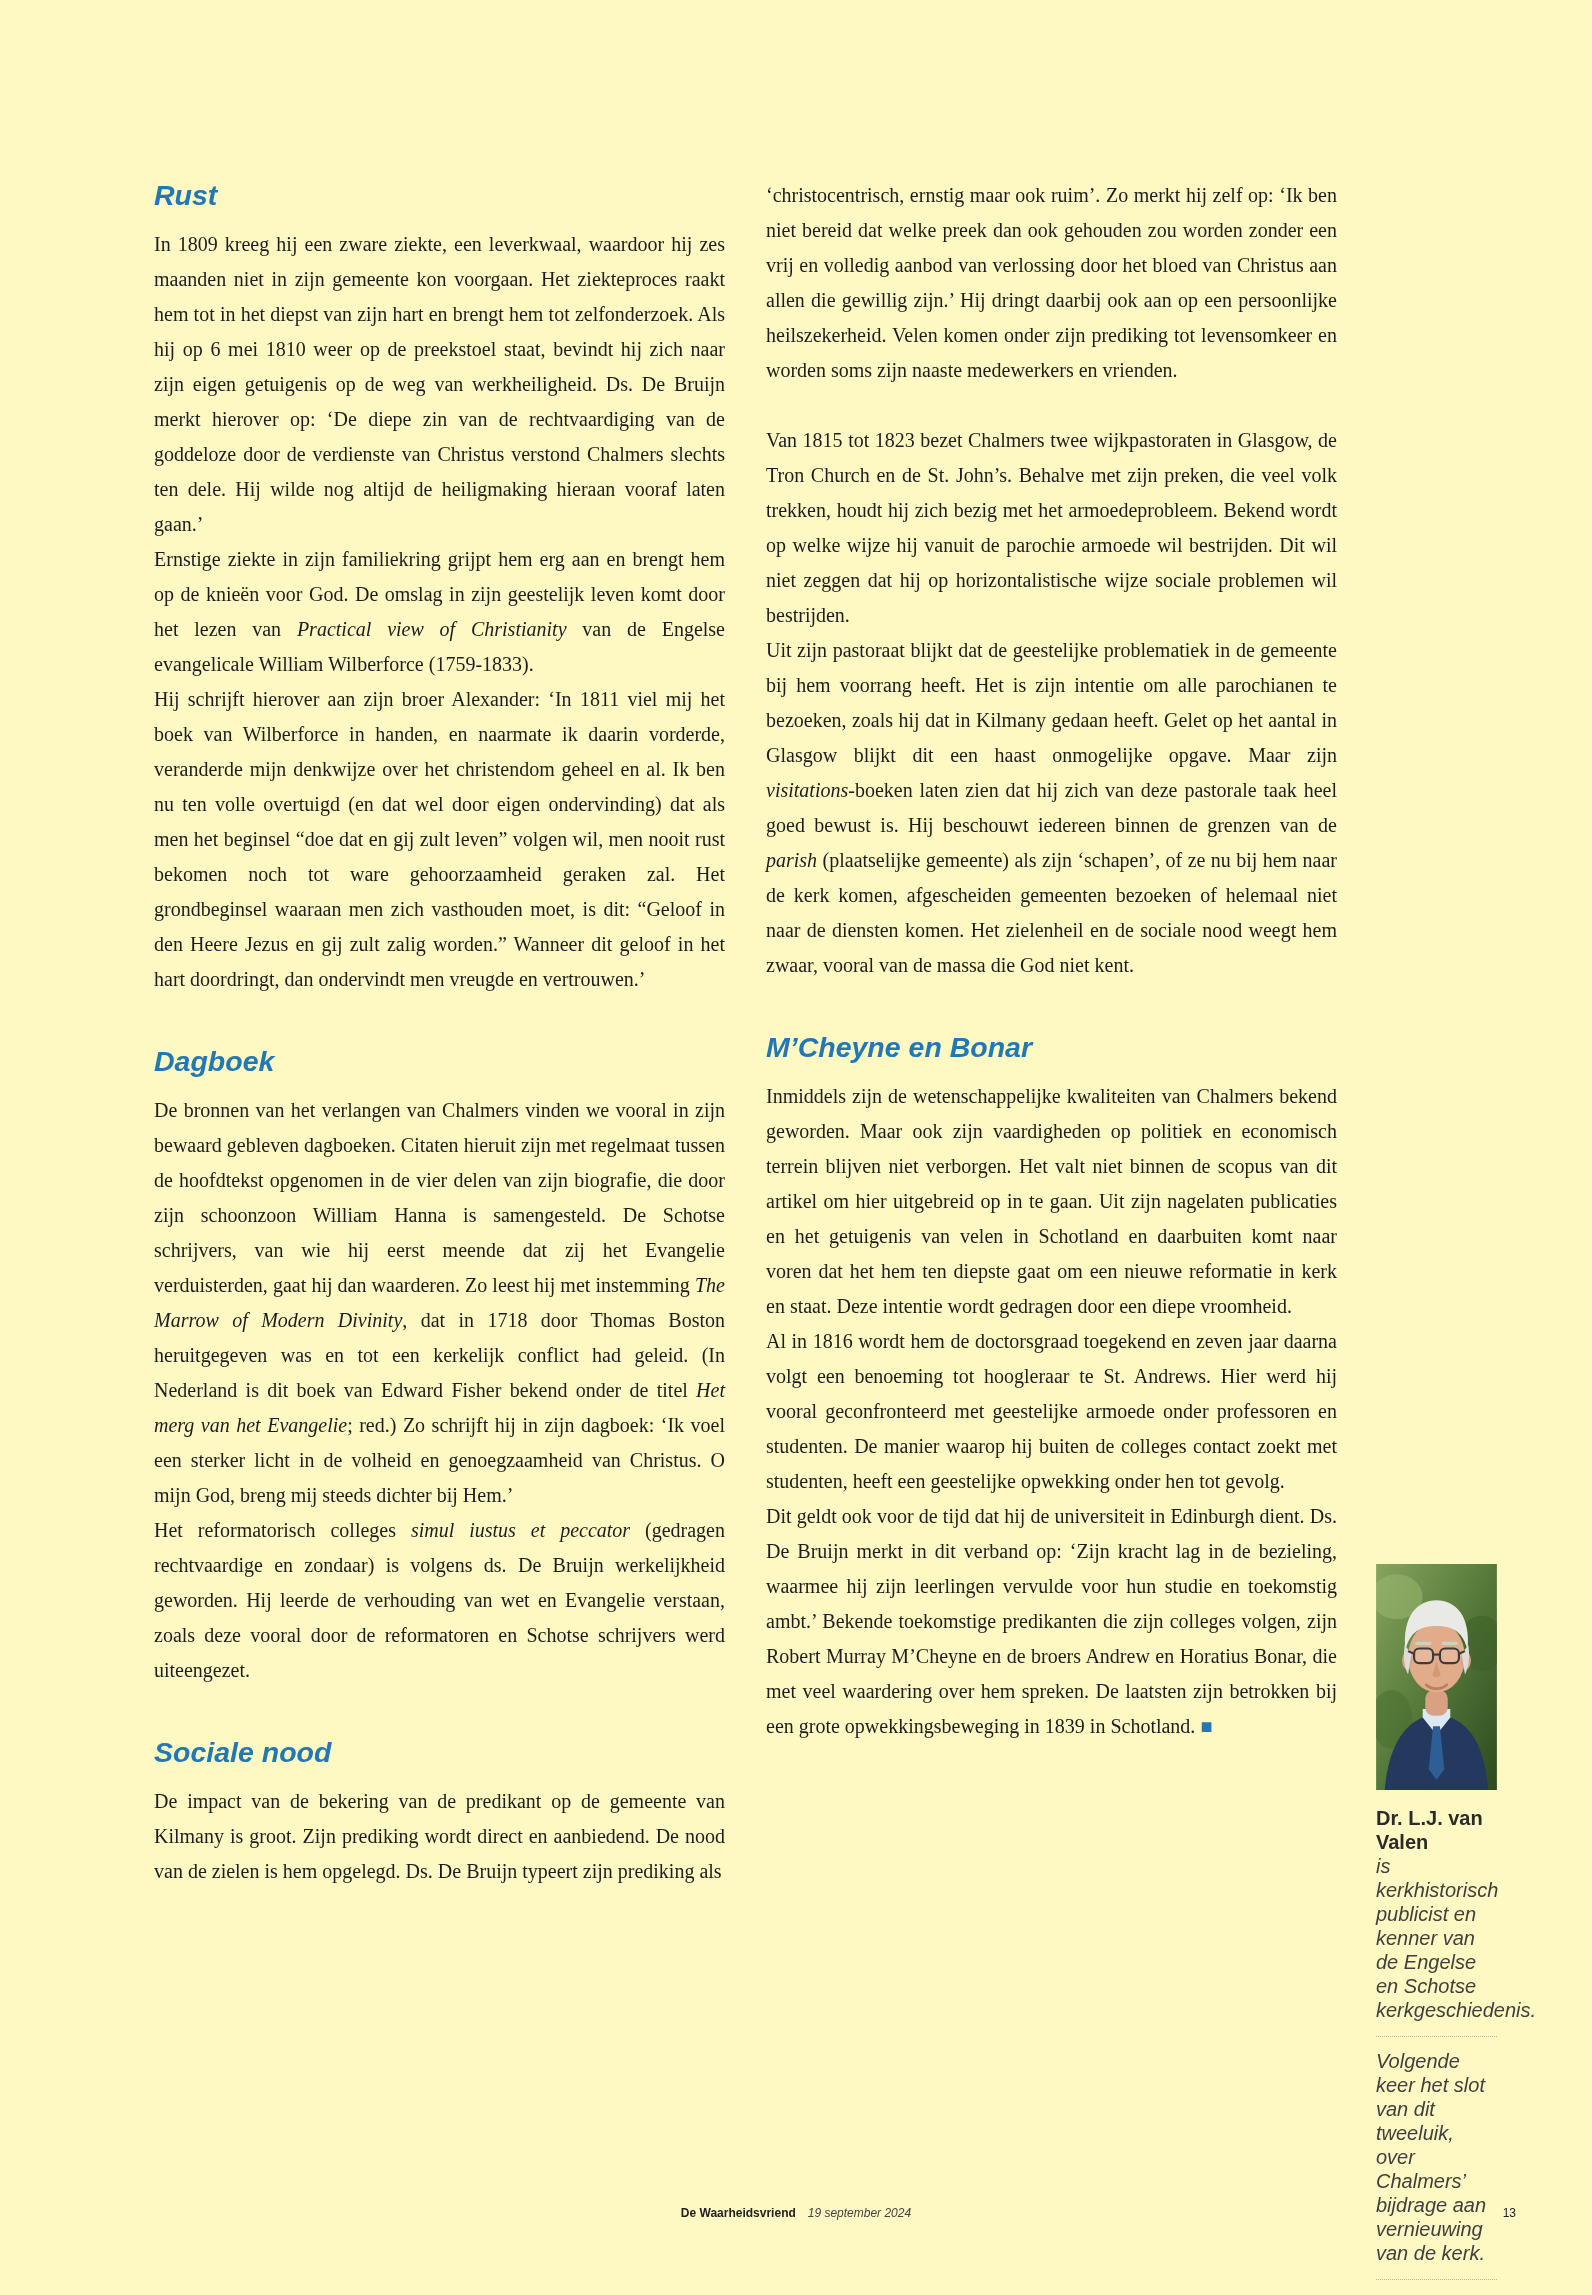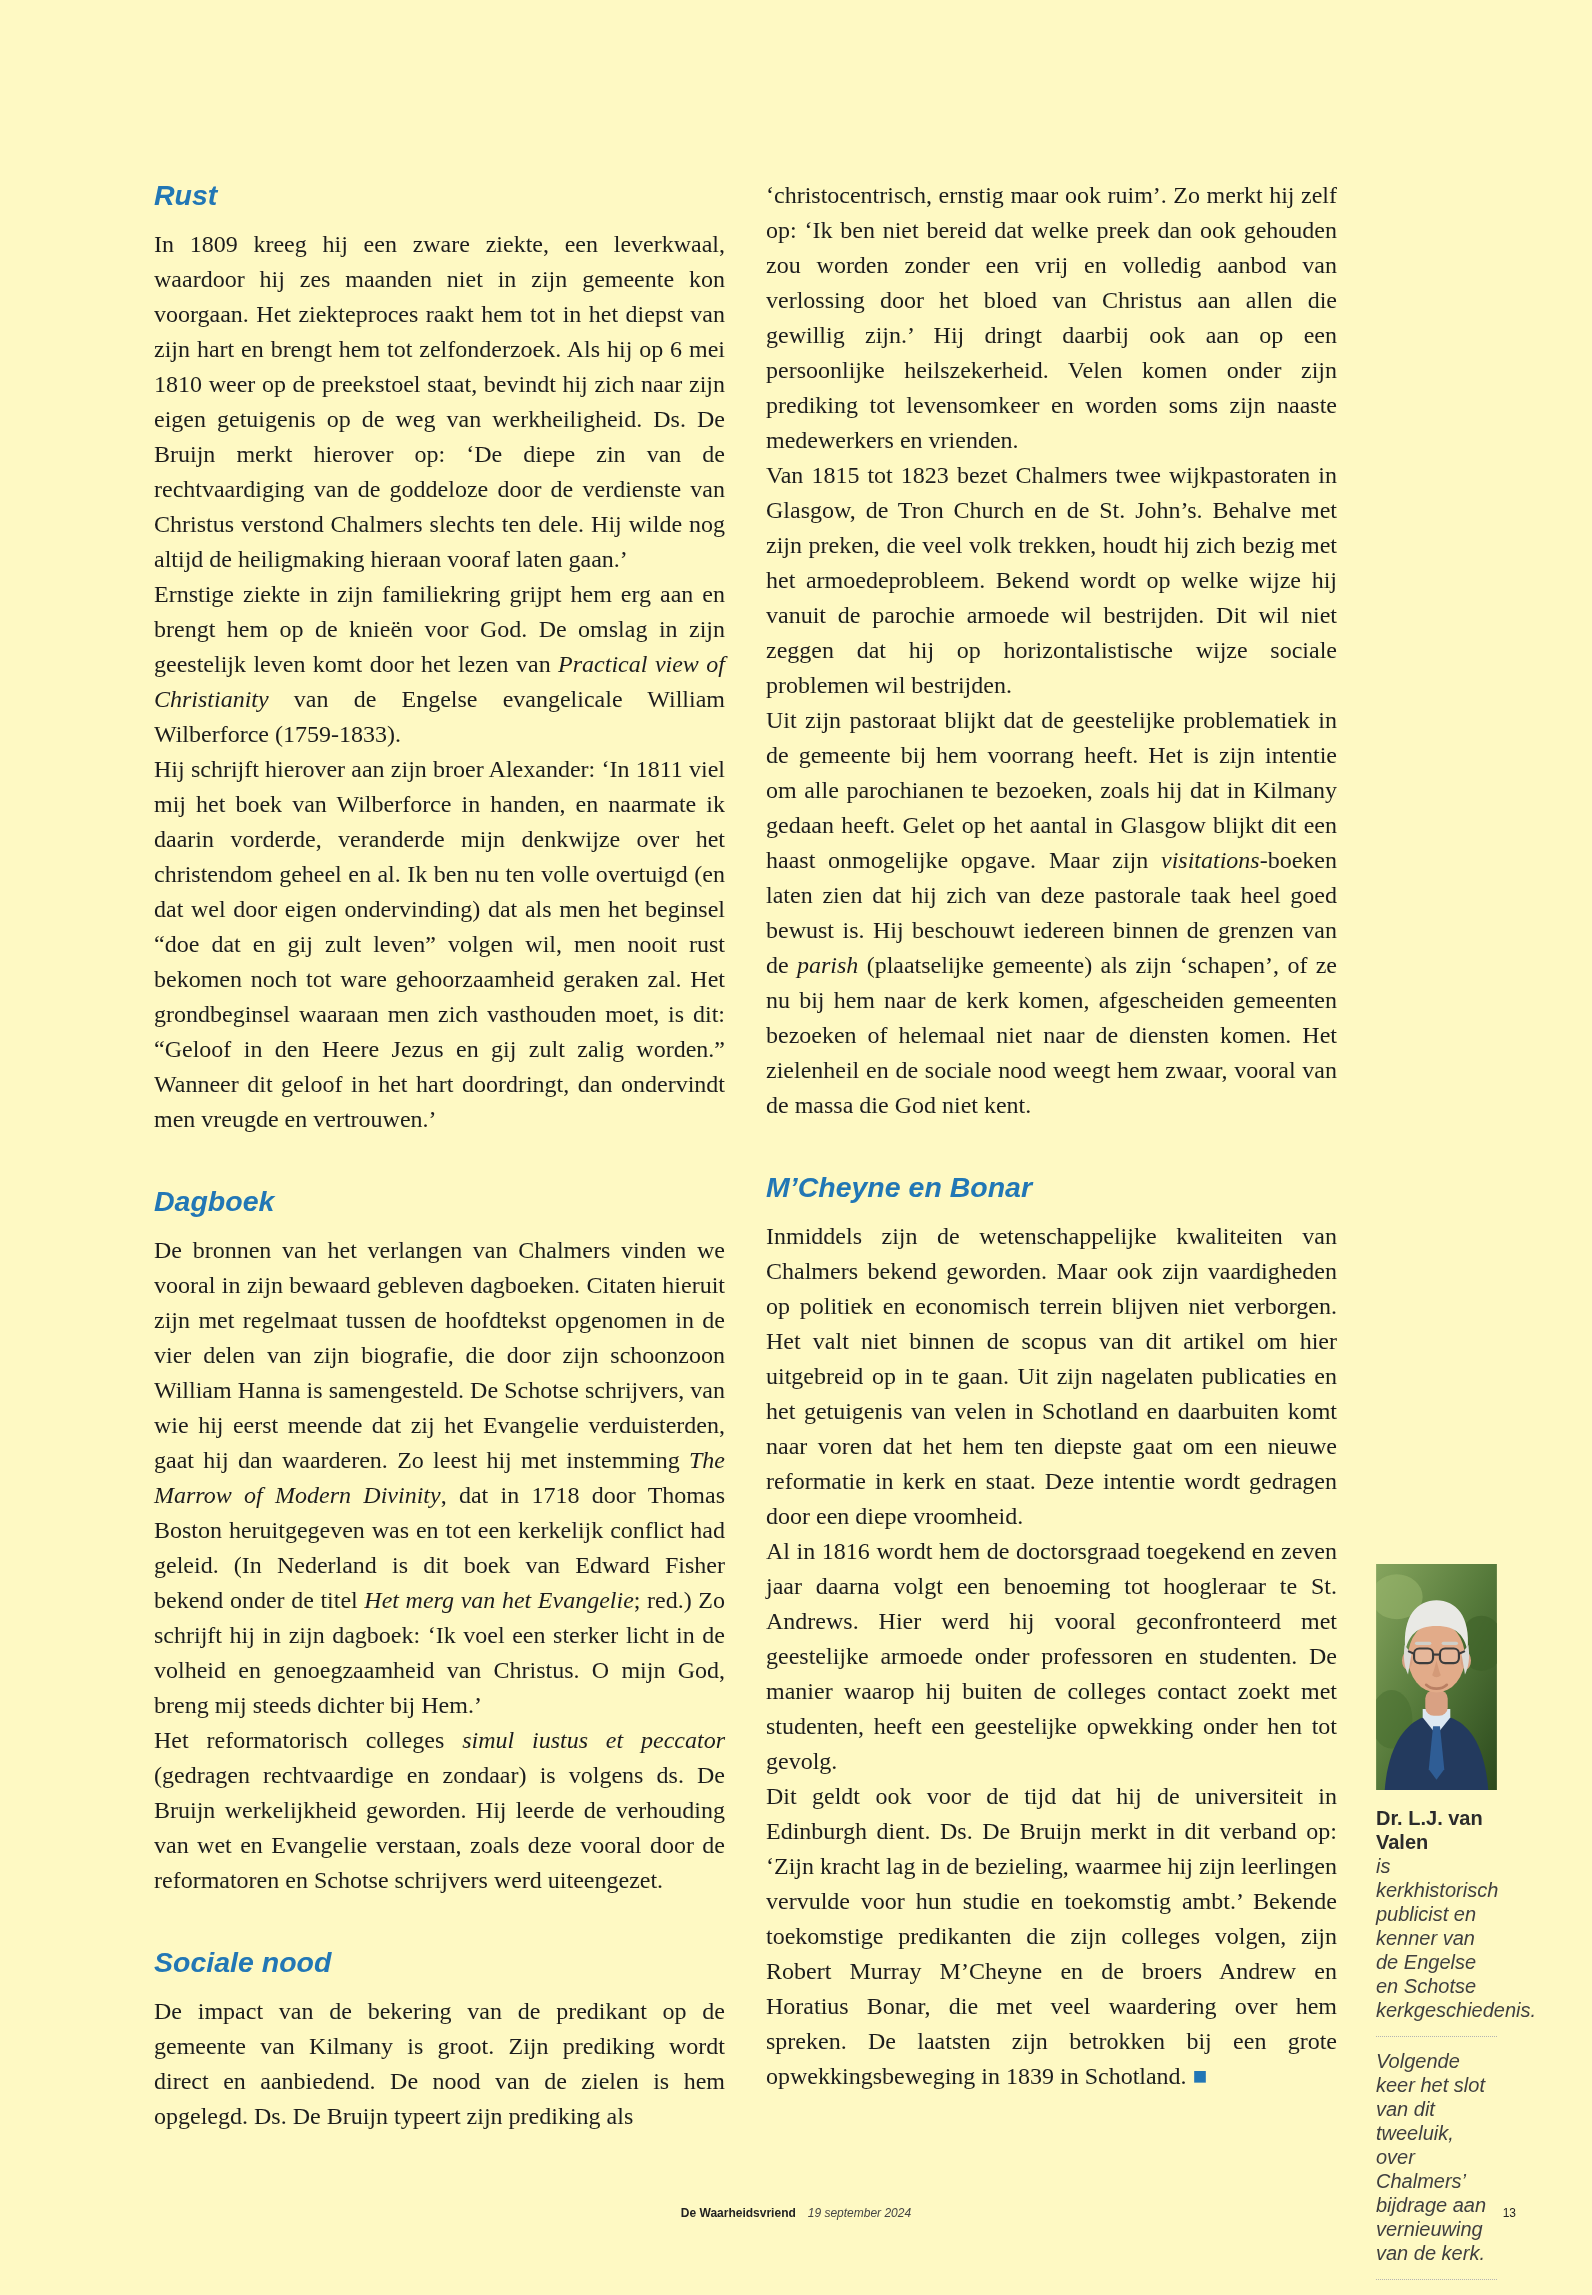--- a/index.html
+++ b/index.html
@@ -12,26 +12,26 @@
   .col { position:absolute; top:178px; width:571px; }
   .col-left  { left:154px; }
   .col-right { left:766px; }
   .heading {
     font-family:"Liberation Sans", sans-serif; font-style:italic; font-weight:700;
     font-size:28.5px; line-height:35px; color:var(--accent-blue, #2277b5);
     margin:47px 0 14px 0;
   }
   section:first-child > .heading { margin-top:0; }
   .body {
-    font-size:24px; line-height:35px; text-align:justify;
+    font-size:20px; line-height:35px; text-align:justify;
     hyphens:auto; -webkit-hyphens:auto;
   }
   .body em { font-style:italic; }
   .body .endmark { color:var(--accent-blue, #2277b5); font-style:normal; }
-  .body.gap { }
+  .body.gap { margin-top:35px; }
 
   .sidebar {
     position:absolute; left:1376px; top:1564px; width:121px;
     font-family:"Liberation Sans", sans-serif; color:#3a3a3a;
   }
   .portrait { display:block; width:121px; height:226px; overflow:hidden; }
   .portrait svg { display:block; width:100%; height:100%; }
   .caption { margin-top:15.5px; font-size:20px; line-height:24px; }
   .cap-name { display:block; font-weight:700; font-style:normal; color:#2b2b2b; }
   .cap-bio  { display:block; font-style:italic; color:#3f3f3f; }

